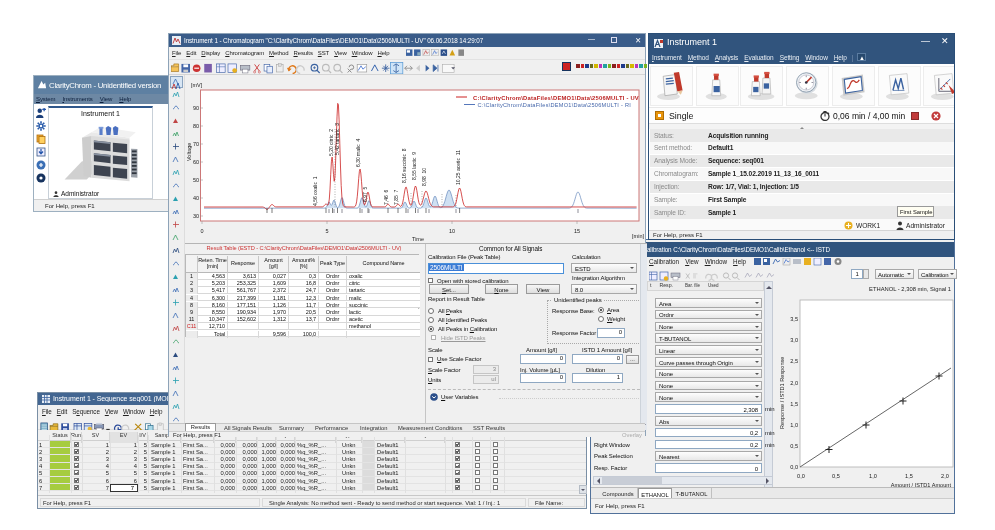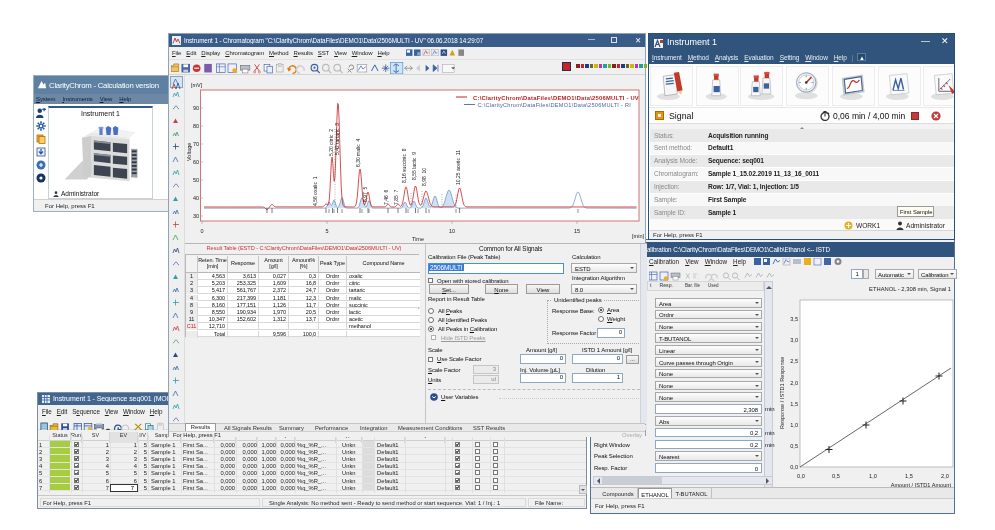--- a/index.html
+++ b/index.html
@@ -28,21 +28,21 @@
 #wmain{z-index:1;}#wseq{z-index:2;}#wcal{z-index:3;}#winst{z-index:4;}#wchrom{z-index:5;}
 </style>
 </head><body>
 <div id="desk">
 
 <div class="win" id="wmain" style="left:33px;top:75px;width:260px;height:137px;border:1px solid #9db0c0;background:#fff;">
  <div class="abs" style="left:0;top:0;width:100%;height:18px;background:#5e80a2;">
   <svg class="abs" style="left:3px;top:4px" width="10" height="10" viewBox="0 0 11 11">
           <path d="M1 9 L5 1 L7 5 L9 3 L10 9 Z" fill="#fff"></path>
         </svg>
-  <div class="ttxt" style="position:absolute;left:15px;top:4.5px;font-size:7.8px;letter-spacing:-0.25px;">ClarityChrom - Calculation version</div>
+  <div class="ttxt" style="position:absolute;left:15px;top:4.5px;font-size:7.8px;letter-spacing:-0.25px;">ClarityChrom - Unidentified version</div>
  </div>
  <div class="abs mrow" style="left:0;top:18px;width:100%;height:10px;background:#6d88a4;font-size:6px;padding:2px 0 0 2px;color:#0d1f3c;letter-spacing:-0.1px;">
   <span><u>S</u>ystem</span><span><u>I</u>nstruments</span><span><u>V</u>iew</span><span><u>H</u>elp</span>
  </div>
  <div class="abs" style="left:0;top:28px;width:100%;height:97px;background:#fff;"></div>
  <div class="abs" style="left:14px;top:30px;width:105px;height:93px;border:1px solid #c8d0d8;border-top:2.5px solid #30588c;background:#fff;">
   <div style="text-align:center;font-size:7px;color:#111;margin-top:2px;">Instrument 1</div>
   <svg class="abs" style="left:14px;top:17px" width="76" height="60" viewBox="0 0 96 66" preserveAspectRatio="none">
     <polygon points="2,60 24,40 52,40 30,60" fill="#d0d0d0"></polygon>
     <polygon points="24,14 36,8 84,14 84,20 36,22" fill="#e9e9e9"></polygon>
@@ -532,21 +532,21 @@
 <path d="M6 5 L26 3 L28 25 L8 27 Z" fill="#fafafa" stroke="#bbb" stroke-width="0.7"></path>
 <path d="M11 8 V23 M11 23 H25" stroke="#556" stroke-width="1"></path>
 <path d="M12 21 L24 9" stroke="#3a62a0" stroke-width="1"></path>
 <path d="M13 19 l2 2 M16 16 l2 2 M19 13 l2 2" stroke="#c0392b" stroke-width="1.2"></path>
 <path d="M22 16 L30 24 L26 26 Z" fill="#c0392b"></path>
 </svg></div>
  <div class="abs" style="left:0;top:73px;width:100%;height:16px;background:#fdfdfd;border-top:1px solid #e8e8e8;">
   <div class="abs" style="left:6px;top:3px;width:9px;height:9px;background:#e8940a;border:1px solid #b06c00;">
           <div style="width:3px;height:3px;background:#fff;margin:2px 0 0 2px;"></div>
         </div>
-  <div class="abs" style="left:20px;top:2.5px;font-size:8.8px;color:#111;">Signal</div>
+  <div class="abs" style="left:20px;top:2.5px;font-size:8.8px;color:#111;">Single</div>
   <svg class="abs" style="left:171px;top:3px" width="10" height="10" viewBox="0 0 10 10">
           <circle cx="5" cy="5.5" r="4" fill="none" stroke="#333" stroke-width="1.3"></circle>
           <path d="M5 5.5 L5 2.5 M3.5 0.5 h3 M7.5 1.5 l1.5 1.5" stroke="#333" stroke-width="1.1"></path>
         </svg>
   <div class="abs" style="left:184px;top:3px;font-size:8.5px;color:#111;">0,06 min / 4,00 min</div>
   <div class="abs" style="left:262px;top:4px;width:8px;height:8px;background:#c23b3b;border:1px solid #8a2a2a;"></div>
   <svg class="abs" style="left:282px;top:3px" width="10" height="10" viewBox="0 0 10 10">
           <circle cx="5" cy="5" r="4.6" fill="#c23b3b"></circle>
           <path d="M3 3 l4 4 m0 -4 l-4 4" stroke="#fff" stroke-width="1.2"></path>
         </svg>

